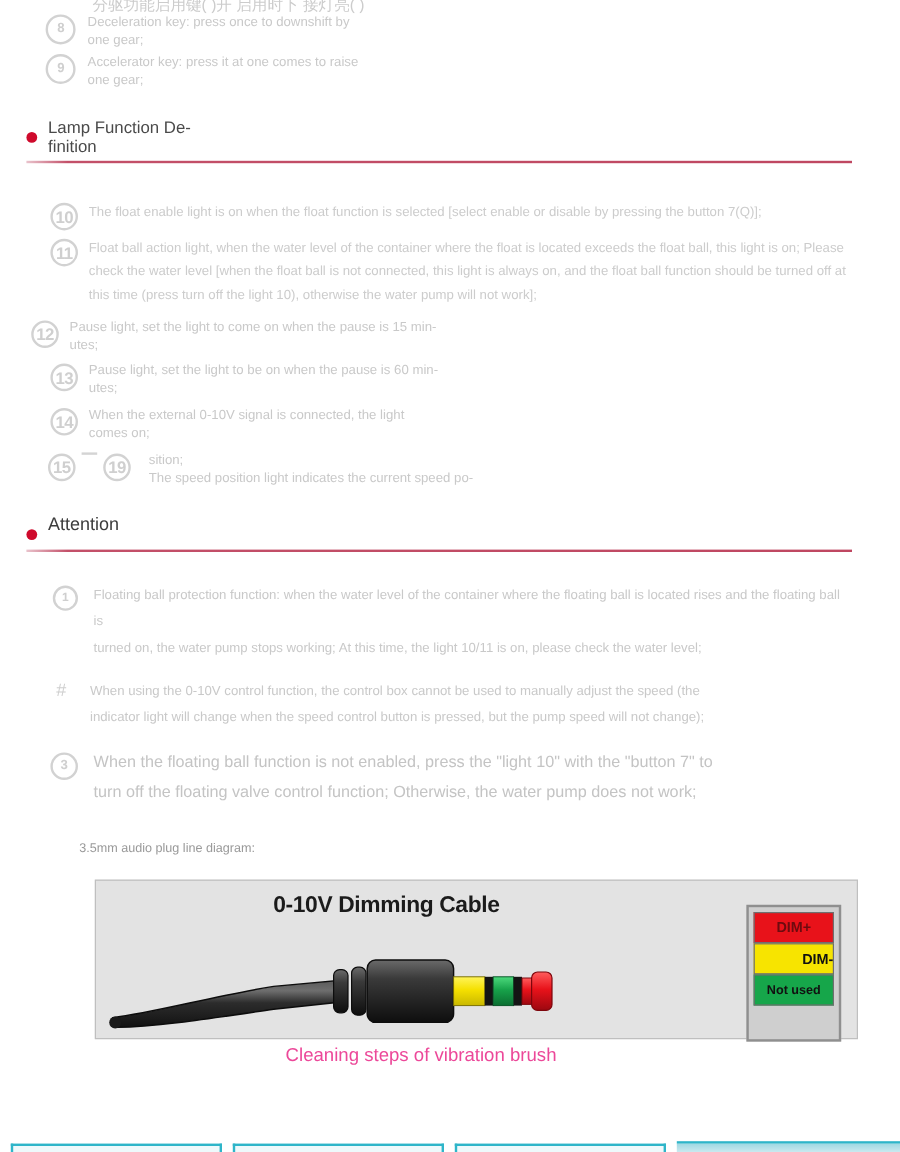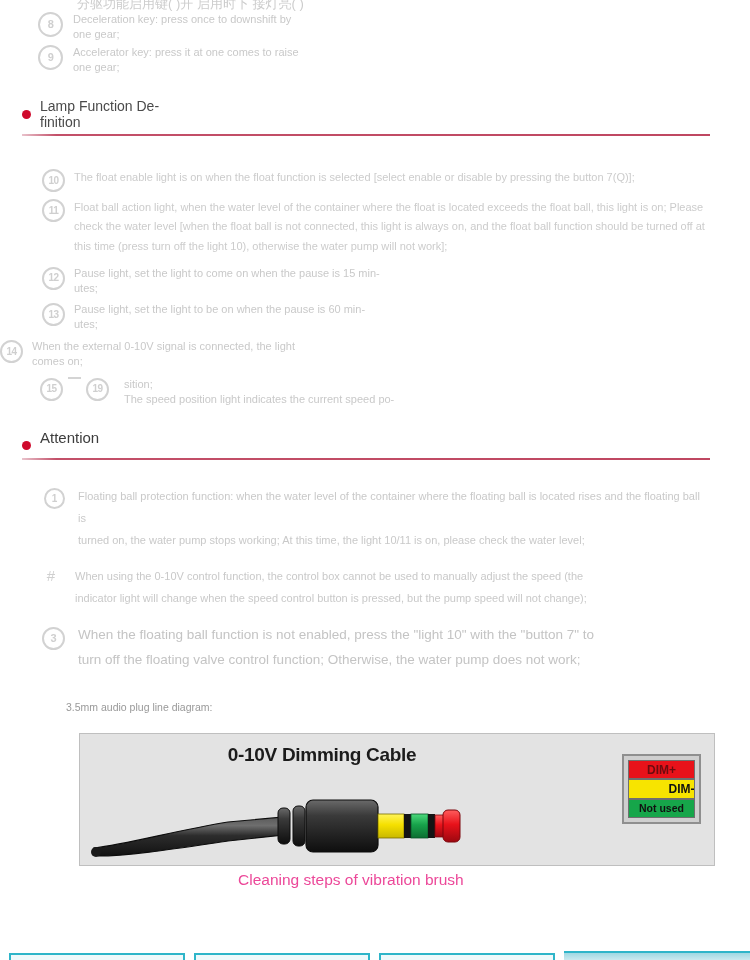--- a/index.html
+++ b/index.html
@@ -11,21 +11,21 @@
   }
   .page{position:absolute;inset:0;width:750px;height:960px;overflow:hidden;}
 
   .badge{
     flex:0 0 auto;width:21px;height:21px;border-radius:50%;
     border:2px solid #d2d2d2;color:#cfcfcf;
     display:flex;align-items:center;justify-content:center;
     font-size:11px;font-weight:bold;line-height:1;
     letter-spacing:-0.5px;
   }
-  .badge.sm{width:19px;height:19px;font-size:10px;}
+  .badge.sm{width:19px;height:19px;font-size:14px;}
 
   .desc{color:#c9c9c9;font-size:11px;line-height:1.35;}
 
   
   .topblock{position:absolute;left:0;top:0;width:750px;}
   .cnline{
     position:absolute;left:77px;top:-5px;width:380px;height:16px;
     color:#cccccc;font-size:13px;white-space:nowrap;overflow:hidden;
   }
   .topitem{position:absolute;display:flex;align-items:flex-start;gap:10px;}
@@ -75,21 +75,21 @@
     position:absolute;left:79px;top:733px;width:636px;height:133px;
     background:#e3e3e3;border:1px solid #bfbfbf;box-sizing:border-box;
   }
   .dg-title{
     position:absolute;left:0;right:150px;top:10px;text-align:center;
     font-size:19px;font-weight:bold;color:#1b1b1b;letter-spacing:-0.3px;
   }
 
   
   .legend{
-    position:absolute;right:13px;top:20px;width:79px;height:70px;
+    position:absolute;right:13px;top:20px;width:79px;height:114px;
     background:#cfcfcf;border:2px solid #8f8f8f;box-sizing:border-box;
     padding:4px;display:flex;flex-direction:column;justify-content:flex-start;
   }
   .lg{
     height:26px;border:1px solid #6f6f6f;box-sizing:border-box;
     display:flex;align-items:center;justify-content:center;
     font-size:12px;font-weight:bold;color:#111;
   }
   .lg.red{background:#e8121a;color:#6d0b0f;}
   .lg.yel{background:#f7e400;padding-left:40px;}
@@ -155,37 +155,37 @@
     <div class="lamprow" style="margin-left:42px;">
       <div class="badge sm">10</div>
       <div class="p-wide" style="max-width:612px;text-align:right;">The float enable light is on when the float function is selected [select enable or disable by pressing the button 7(Q)];</div>
     </div>
 
     <div class="lamprow" style="margin-left:42px;margin-top:4px;">
       <div class="badge sm">11</div>
       <div class="p-wide" style="max-width:634px;">Float ball action light, when the water level of the container where the float is located exceeds the float ball, this light is on; Please check the water level [when the float ball is not connected, this light is always on, and the float ball function should be turned off at this time (press turn off the light 10), otherwise the water pump will not work];</div>
     </div>
 
-    <div class="lamprow" style="margin-left:42px;margin-top:10px;">
+    <div class="lamprow" style="margin-left:26px;margin-top:10px;">
       <div class="badge sm">12</div>
       <div class="desc">
         <div>Pause light, set the light to come on when the pause is 15 min-</div>
         <div>utes;</div>
       </div>
     </div>
 
     <div class="lamprow" style="margin-left:42px;margin-top:7px;">
       <div class="badge sm">13</div>
       <div class="desc">
         <div>Pause light, set the light to be on when the pause is 60 min-</div>
         <div>utes;</div>
       </div>
     </div>
 
-    <div class="lamprow" style="margin-top:7px;">
+    <div class="lamprow" style="margin-left:42px;margin-top:7px;">
       <div class="badge sm">14</div>
       <div class="desc">
         <div>When the external 0-10V signal is connected, the light</div>
         <div>comes on;</div>
       </div>
     </div>
 
     <div class="lamprow" style="margin-left:40px;margin-top:8px;">
       <div class="range">
         <div class="badge sm">15</div>

